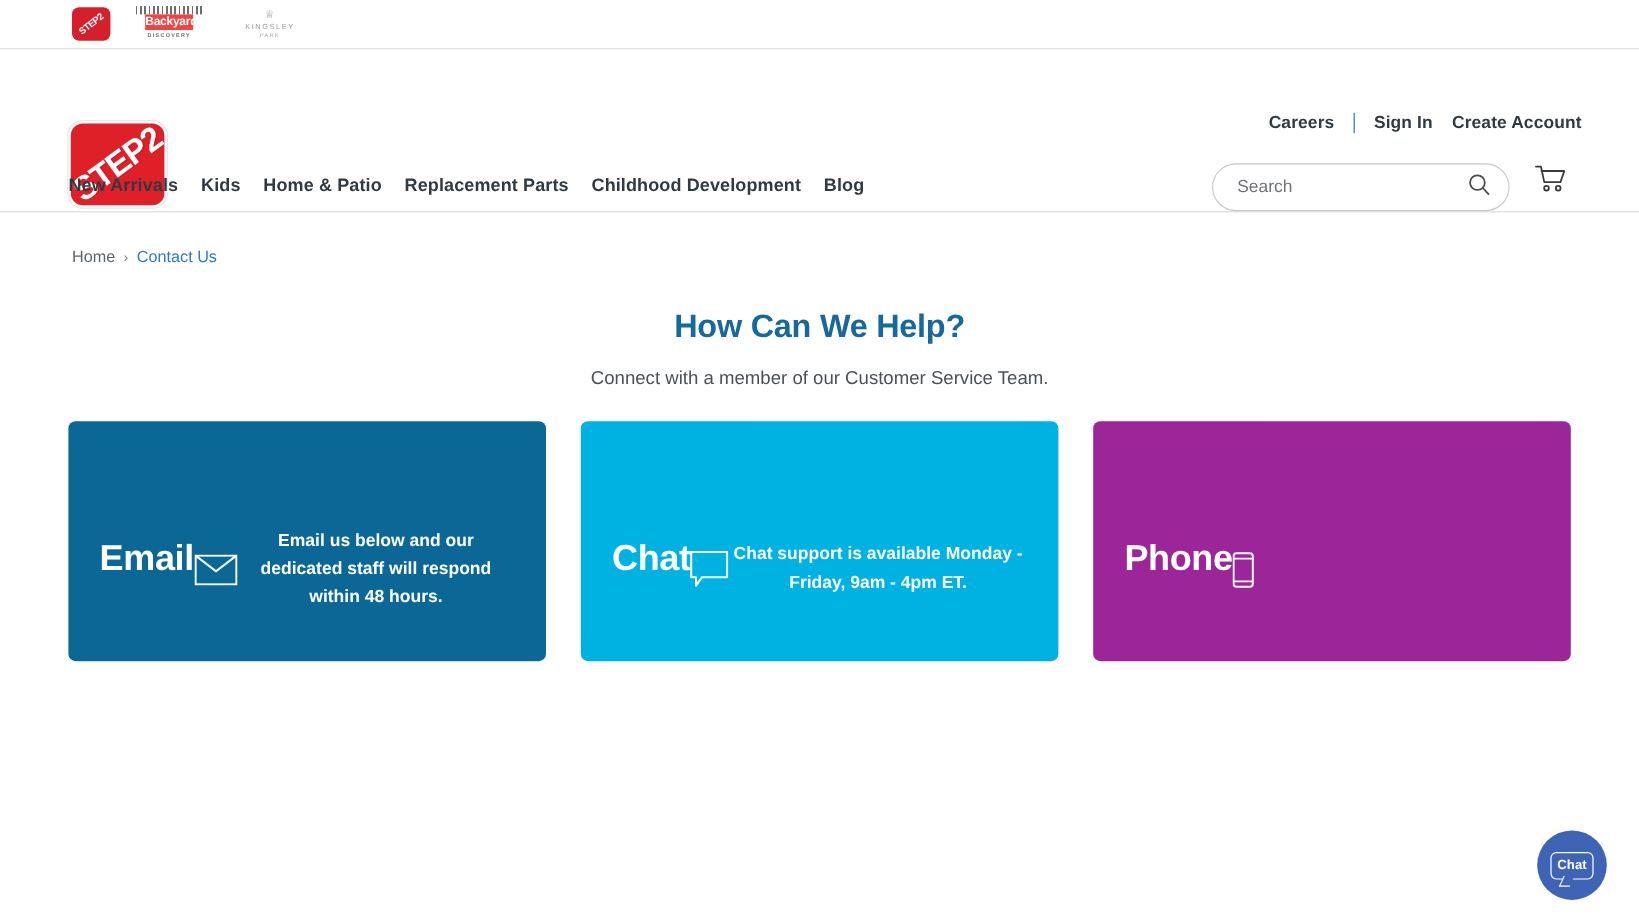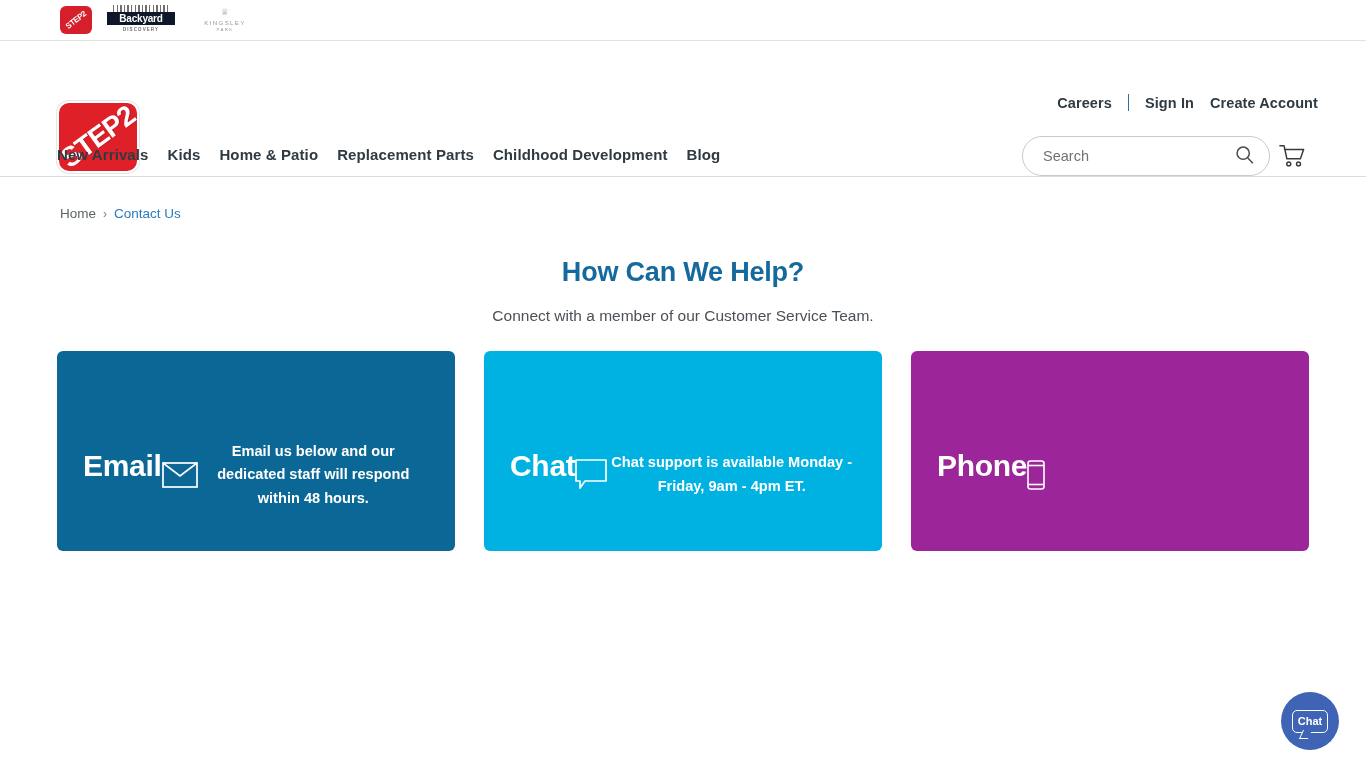--- a/index.html
+++ b/index.html
@@ -46,22 +46,22 @@
   .backyard-mini {
     width: 62px; height: 30px;
     display: flex; flex-direction: column; align-items: center; justify-content: flex-start;
   }
   .backyard-grass {
     width: 56px; height: 7px;
     background:
       repeating-linear-gradient(to right, #6e6e6e 0 1.4px, transparent 1.4px 3.6px);
   }
   .backyard-box {
-    width: 68px; height: 13px;
-    background: #0f172a;
+    width: 40px; height: 13px;
+    background: #ef4444;
     color: #fff;
     font-size: 10px;
     font-weight: bold;
     line-height: 13px;
     text-align: center;
     letter-spacing: -0.2px;
   }
   .backyard-sub {
     width: 56px;
     font-size: 4.5px;
@@ -131,22 +131,22 @@
   }
   .utility-nav .divider {
     width: 1px; height: 17px;
     background: #2f6fa8;
   }
 
   .search-row {
     position: absolute;
     right: 60px; top: 95px;
     display: flex;
-    align-items: center;
-    gap: 8px;
+    align-items: flex-start;
+    gap: 20px;
   }
   .searchbox {
     width: 248px; height: 40px;
     border: 1px solid #c9c9c9;
     border-radius: 20px;
     display: flex;
     align-items: center;
     padding: 0 14px 0 20px;
     background: #fff;
   }

